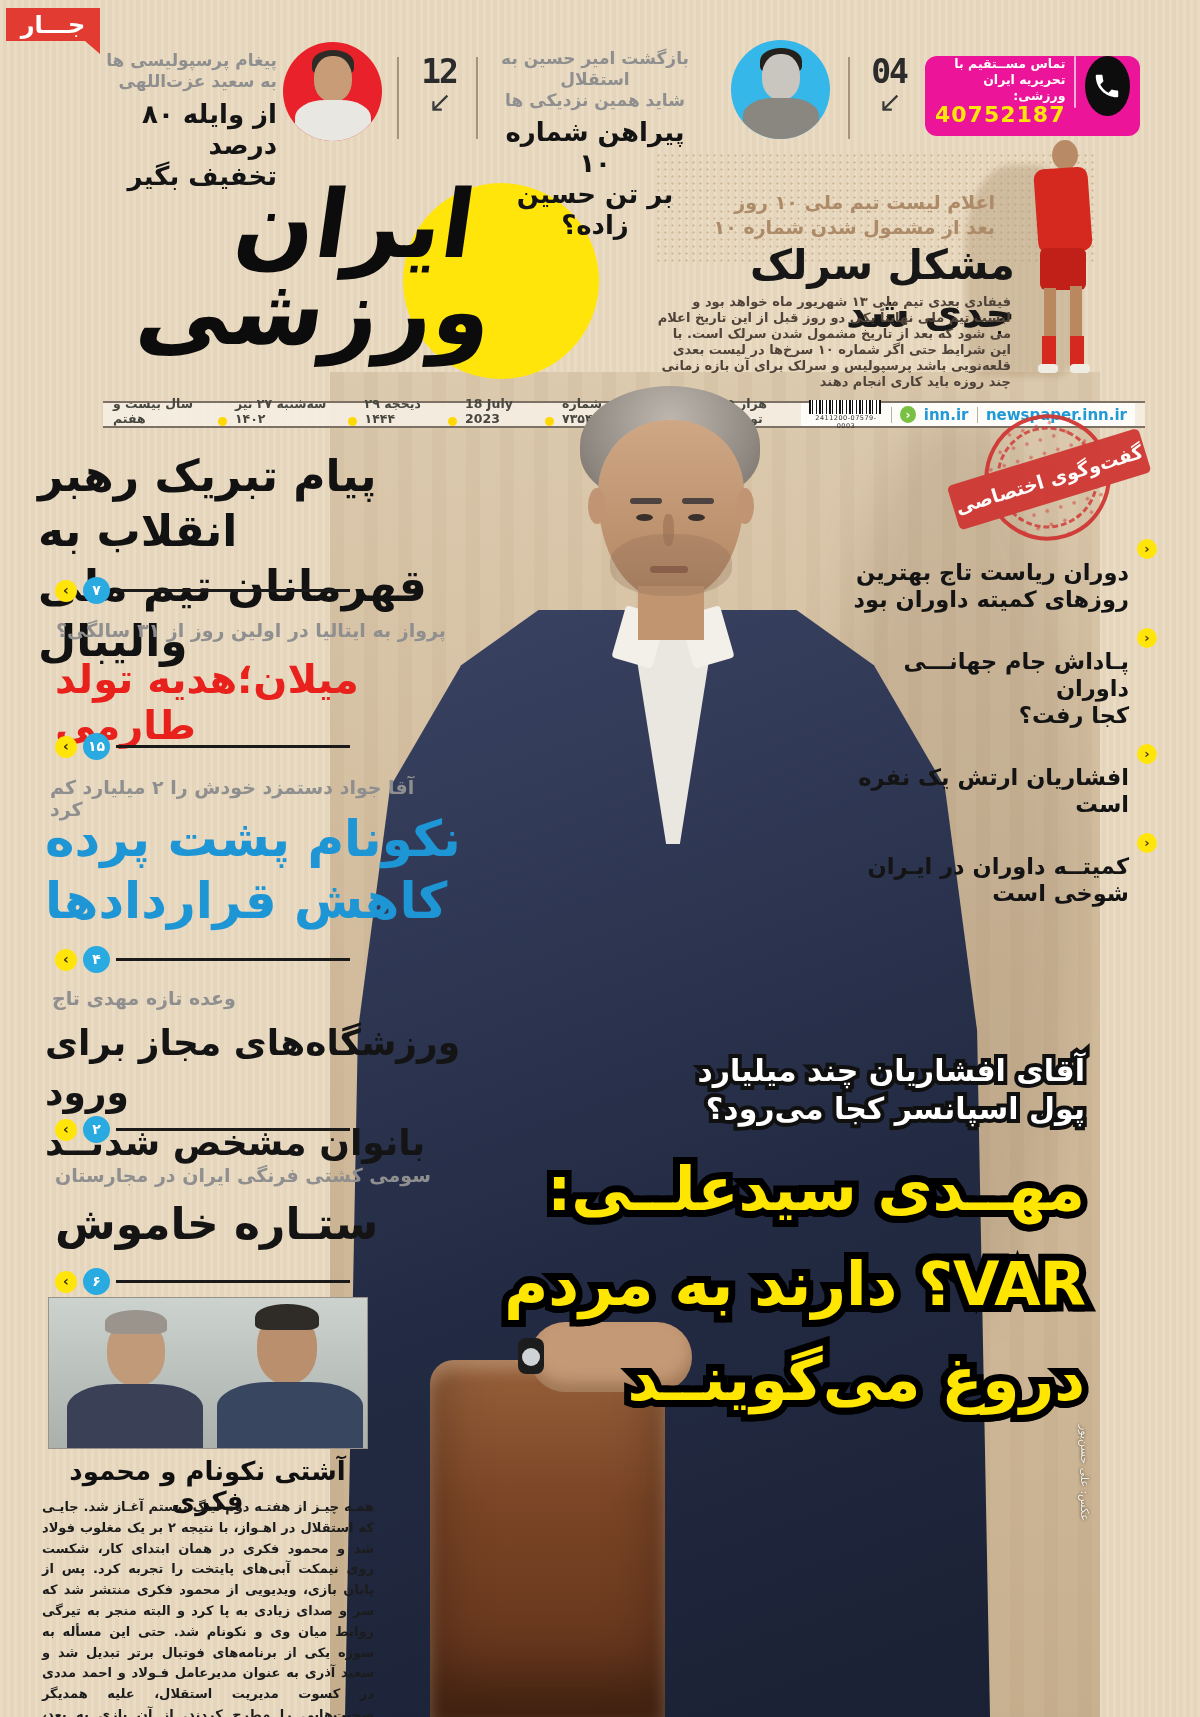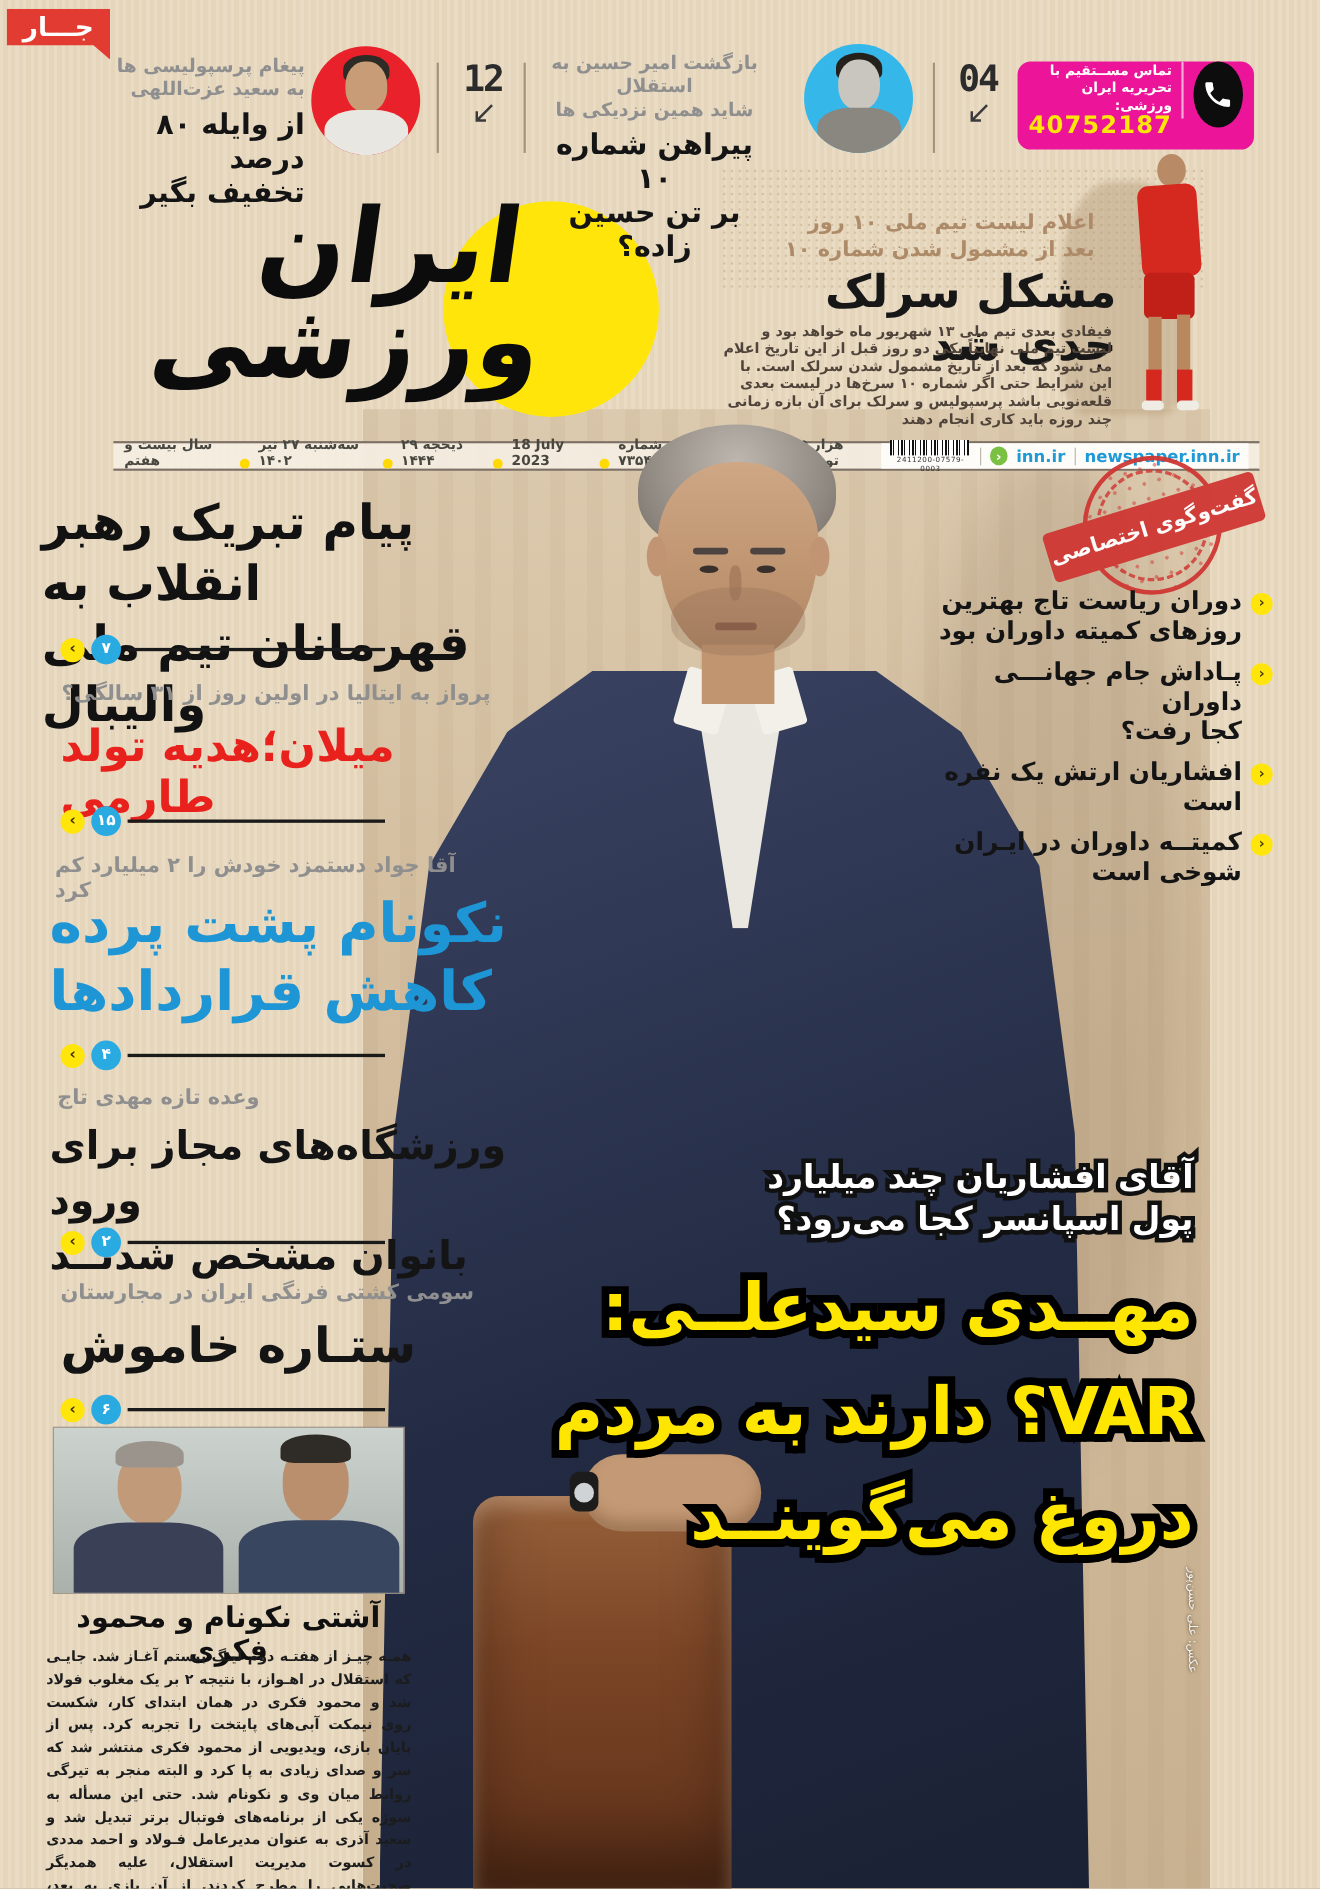--- a/index.html
+++ b/index.html
@@ -107,21 +107,21 @@
     background:radial-gradient(rgba(207,55,51,.55) 1.5px, transparent 1.8px); background-size:14px 14px;}
   .stamp-circle-inner{ position:absolute; left:48px; top:8px; width:102px; height:102px; border:3px dashed #cf3733; border-radius:50%; opacity:.85;}
   .stamp-band{ position:absolute; left:0; top:38px; width:200px; height:46px; background:#cf3733; border-radius:5px;
     color:#fff; font-size:19px; font-weight:bold; text-align:center; line-height:46px;}
 
   
   .bullets{ left:845px; top:534px; width:312px; direction:rtl; z-index:6;}
   .bullet-item{ display:flex; gap:8px; align-items:flex-start; margin-bottom:10px;}
   .bullet-dot{ flex:none; width:20px; height:20px; border-radius:50%; background:#ffe50a; color:#4a3b00;
     font-size:13px; font-weight:bold; text-align:center; line-height:19px; margin-top:5px;}
-  .bullet-text{ font-size:22.5px; line-height:27px; font-weight:bold; color:#141414; text-align:right;}
+  .bullet-text{ font-size:22.5px; line-height:27px; font-weight:bold; color:#141414; text-align:right;margin-top:25px;}
 
   
   .lc{ z-index:6; direction:rtl; text-align:left; font-weight:bold;}
   .kicker-gray{ color:#8f8f8f; font-size:19px; font-weight:bold;}
   .marker{ display:flex; align-items:center; gap:6px; direction:ltr; z-index:6;}
   .m-yellow{ flex:none; width:22px; height:22px; border-radius:50%; background:#ffe50a; color:#3c3000;
     font-size:14px; font-weight:bold; text-align:center; line-height:21px;}
   .m-blue{ flex:none; width:27px; height:27px; border-radius:50%; background:#29aae1; color:#fff;
     font-size:14px; font-weight:bold; text-align:center; line-height:27px;}
   .m-line{ flex:1; height:2.5px; background:#1a1a1a;}

